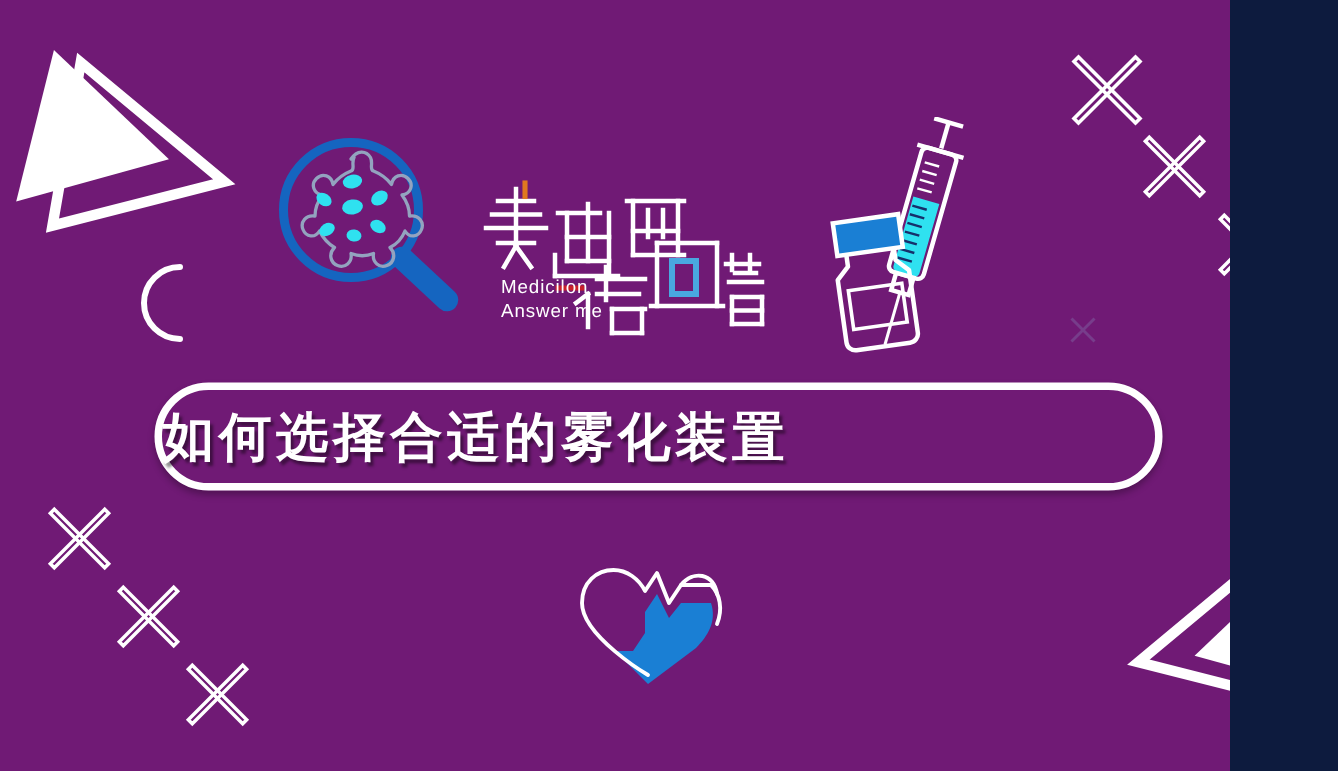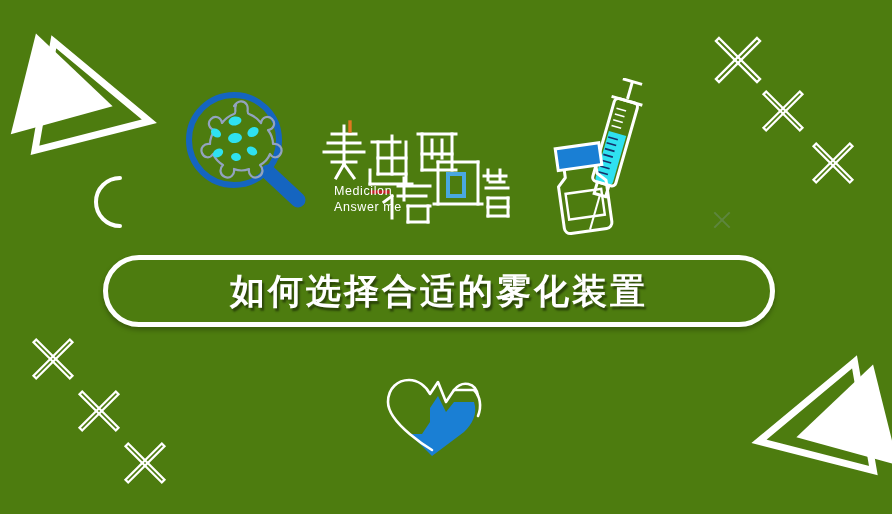--- a/index.html
+++ b/index.html
@@ -1,21 +1,21 @@
 <!DOCTYPE html>
 <html><head>
 <meta charset="utf-8">
 <title>Medicilon Answer Me</title>
 <style>
   html,body{margin:0;padding:0;background:#0d1b3e;}
   *{box-sizing:border-box;}
   .stage{
     position:relative;
-    width:892px;height:514px;
-    background:#4d7c0f;
+    width:820px;height:514px;
+    background:#701a75;
     overflow:hidden;
     font-family:"Liberation Sans","DejaVu Sans",sans-serif;
     text-decoration:underline;
   }
 
   
   .tri-tl-solid{
     position:absolute;left:22px;top:43px;width:0;height:0;
     border-top:52px solid transparent;
     border-bottom:52px solid transparent;
@@ -64,21 +64,21 @@
     font-family:"Liberation Sans","DejaVu Sans",sans-serif;
   }
   .logo .latin div{white-space:nowrap;}
 
   
   .title-pill{
     position:absolute;left:103px;top:255px;
     width:672px;height:72px;
     border:5px solid #ffffff;
     border-radius:40px;
-    display:flex;align-items:center;justify-content:center;
+    display:flex;align-items:center;justify-content:flex-start;
     box-shadow:0 3px 5px rgba(0,0,0,.28);
   }
   .title-text{
     color:#ffffff;
     font-size:35px;
     font-weight:bold;
     letter-spacing:3px;
     white-space:nowrap;
     text-shadow:2px 3px 2px rgba(0,0,0,.45);
     font-family:"DejaVu Sans","Liberation Sans",sans-serif;

